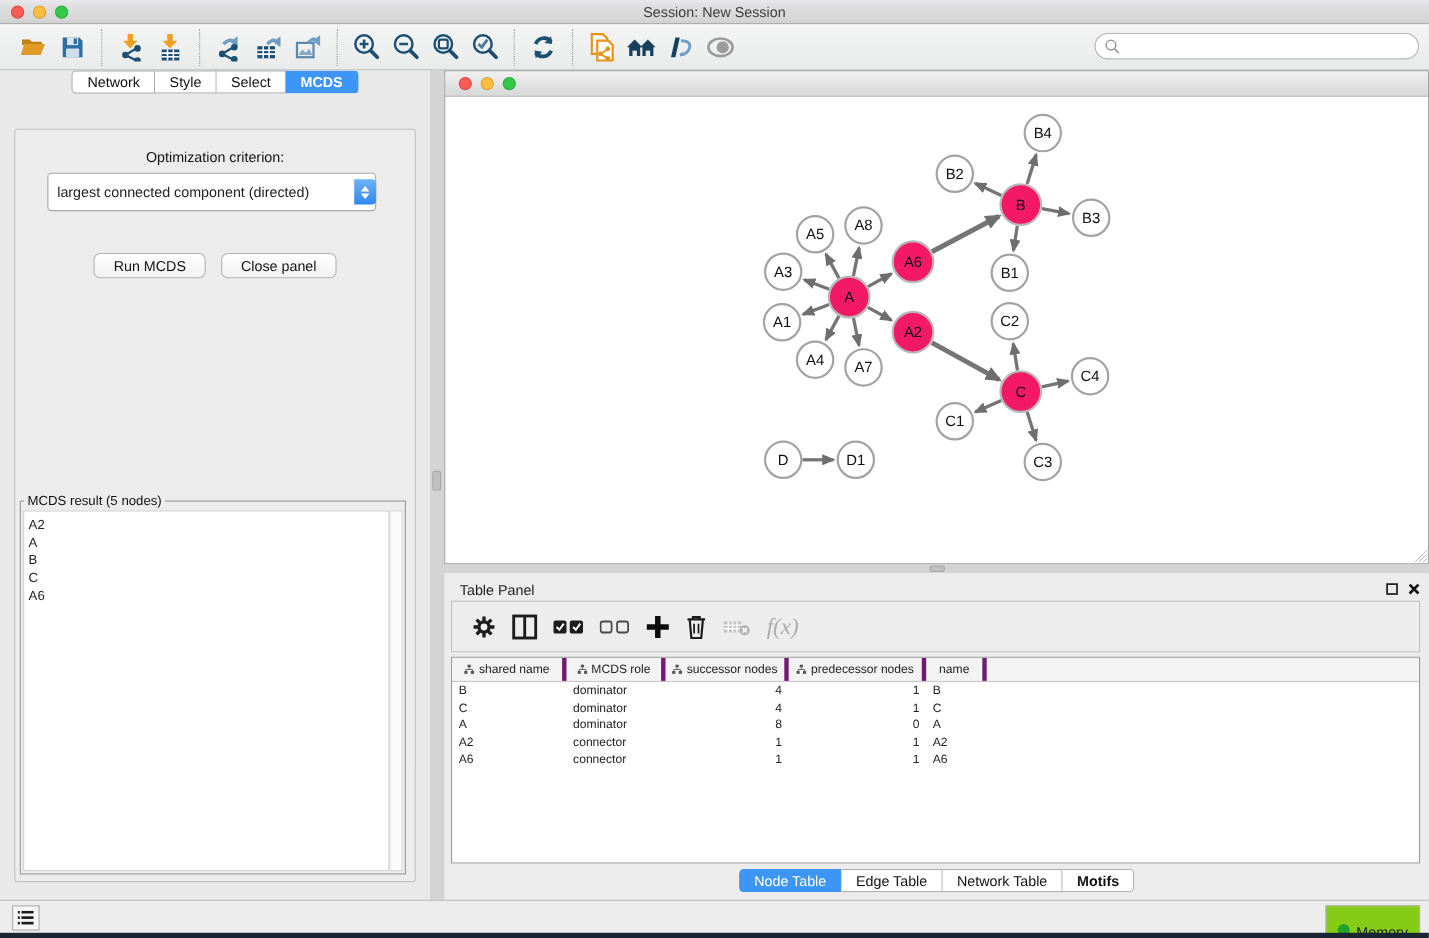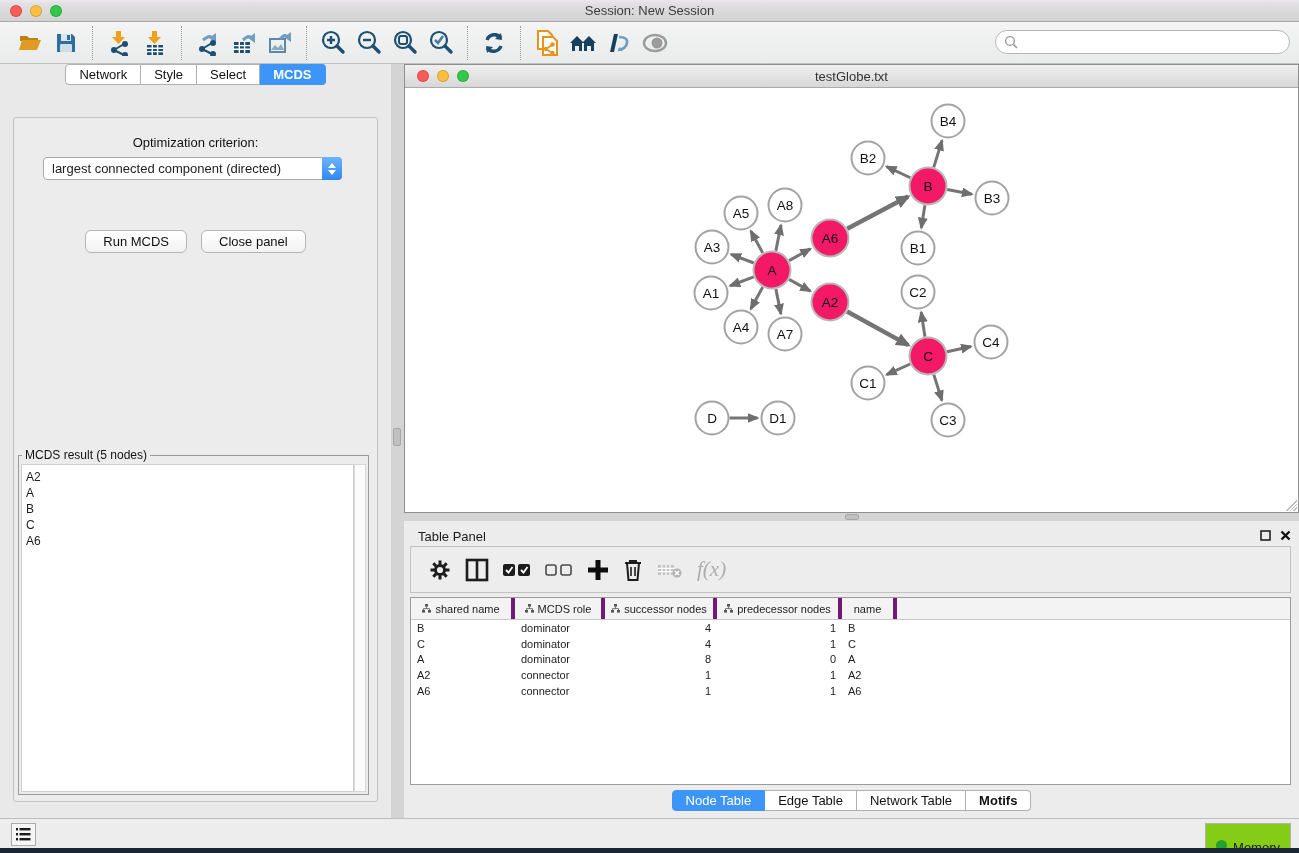--- a/index.html
+++ b/index.html
@@ -35,21 +35,21 @@
   .panel-btns { position:absolute; right:8px; top:9px; display:flex; gap:9px; align-items:center; }
   .seg { display:flex; justify-content:center; }
   .seg .tab { height:21px; line-height:19px; padding:0 13px; background:#fff;
     border:1px solid #b0b0b0; border-left:none; font-size:13px; color:#111; }
   .seg .tab:first-child { border-left:1px solid #b0b0b0; border-radius:4px 0 0 4px; }
   .seg .tab:last-child { border-radius:0 4px 4px 0;font-weight:bold; }
   .seg .tab.active { background:#3d96f7; border-color:#3d96f7; color:#fff; }
   .cp-content { position:absolute; left:13px; right:13px; top:53px; bottom:16px;
     background:#ececec; border:1px solid #c2c2c2; border-radius:3px; }
   .opt-label { text-align:center; margin-top:17px; font-size:13px; color:#111; }
-  .dropdown { position:absolute; left:29px; right:35px; top:39px; height:23px; background:#fff;
+  .dropdown { position:absolute; left:29px; right:35px; top:39px; height:35px; background:#fff;
     border:1px solid #a8a8a8; border-radius:4px; display:flex; align-items:center; }
   .dropdown .dval { flex:1; padding-left:8px; font-size:13px; white-space:nowrap; overflow:hidden; }
   .dropdown .stepper { width:20px; height:23px; margin:-1px; background:linear-gradient(#6db2f9,#2f88f0);
     border-radius:0 4px 4px 0; display:flex; flex-direction:column; align-items:center; justify-content:center; gap:2px; }
   .chev { width:0; height:0; border-left:4px solid transparent; border-right:4px solid transparent; }
   .chev.up { border-bottom:5px solid #fff; } .chev.down { border-top:5px solid #fff; }
   .btn-row { position:absolute; left:0; right:0; top:71px; display:flex; justify-content:center; gap:14px;margin-top:41px; }
   .pbtn { height:23px; padding:0 17px; background:linear-gradient(#ffffff,#f2f2f2);
     border:1px solid #b4b4b4; border-radius:6px; font-size:13px; color:#111; }
   .mcds-box { position:absolute; left:4px; right:8px; top:330px; bottom:6px;
@@ -314,21 +314,20 @@
     <div class="thumb"></div>
   </div>
 
 <div class="net-window">
   <div class="net-titlebar">
     <div class="lights">
       <div class="light red"></div>
       <div class="light yellow"></div>
       <div class="light green"></div>
     </div>
-    <div class="title">testGlobe.txt</div>
   </div>
   <div class="graph-area">
     <svg id="graph-svg" width="893" height="426" viewBox="0 0 893 426">
       <defs>
         <marker id="arrow-n" markerUnits="userSpaceOnUse" markerWidth="12" markerHeight="10" refX="10" refY="5" orient="auto">
             <path d="M0 0 L12 5 L0 10 Z" fill="#6e6e6e"></path>
           </marker>
         <marker id="arrow-t" markerUnits="userSpaceOnUse" markerWidth="15" markerHeight="13" refX="12" refY="6.5" orient="auto">
             <path d="M0 0 L15 6.5 L0 13 Z" fill="#6e6e6e"></path>
           </marker>

